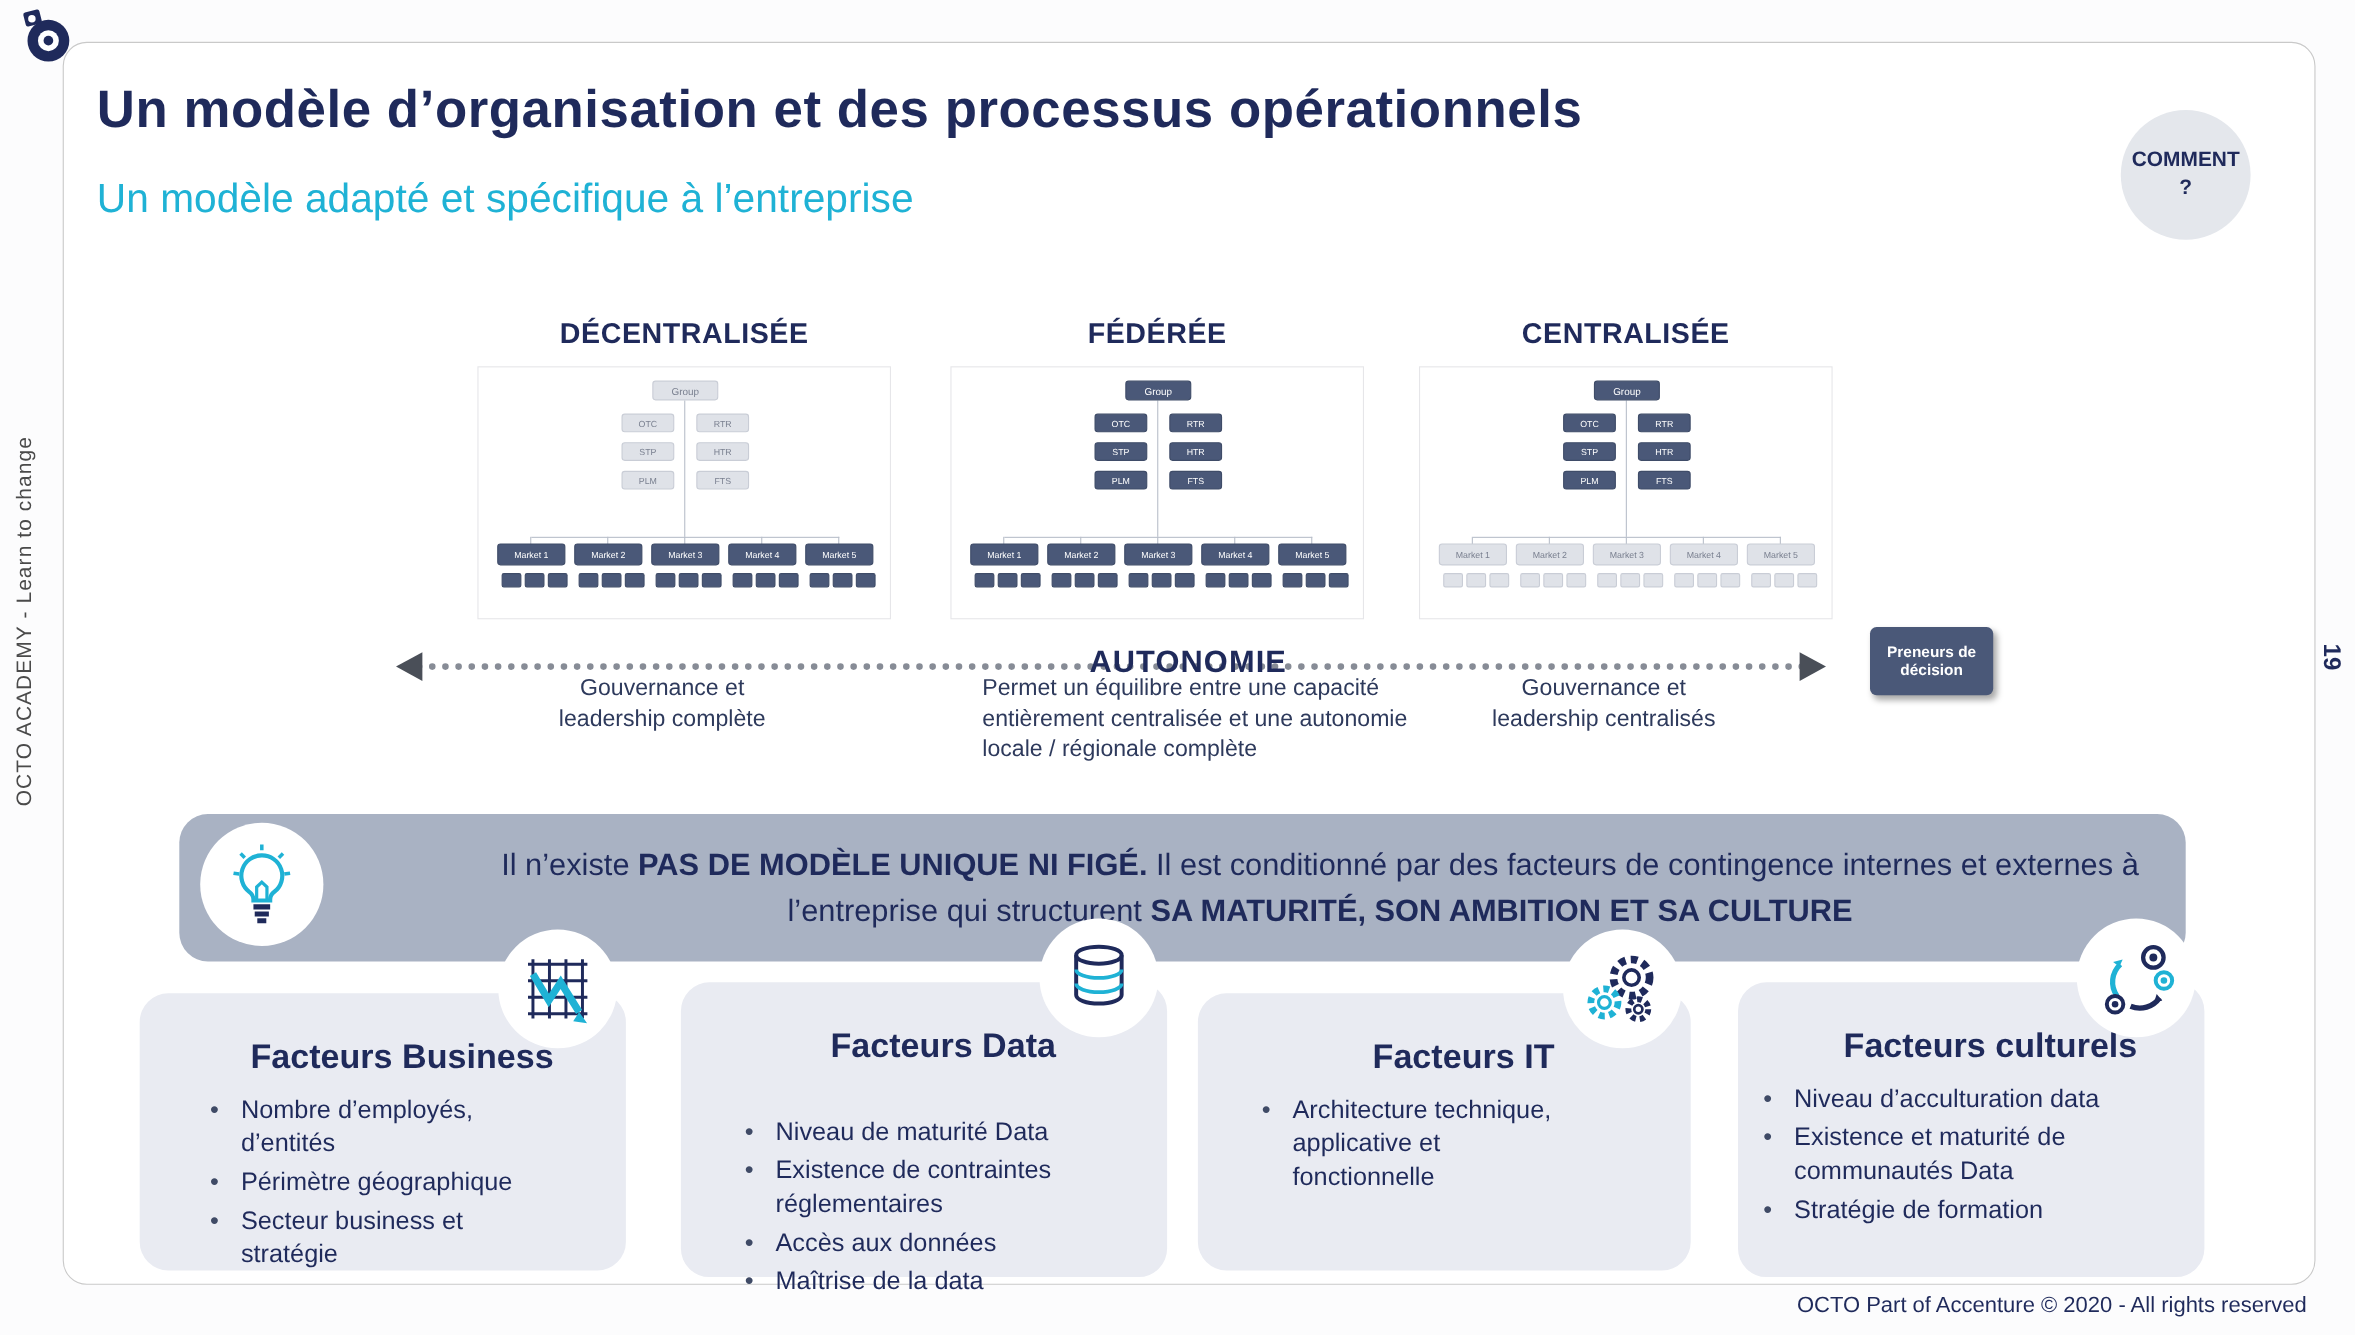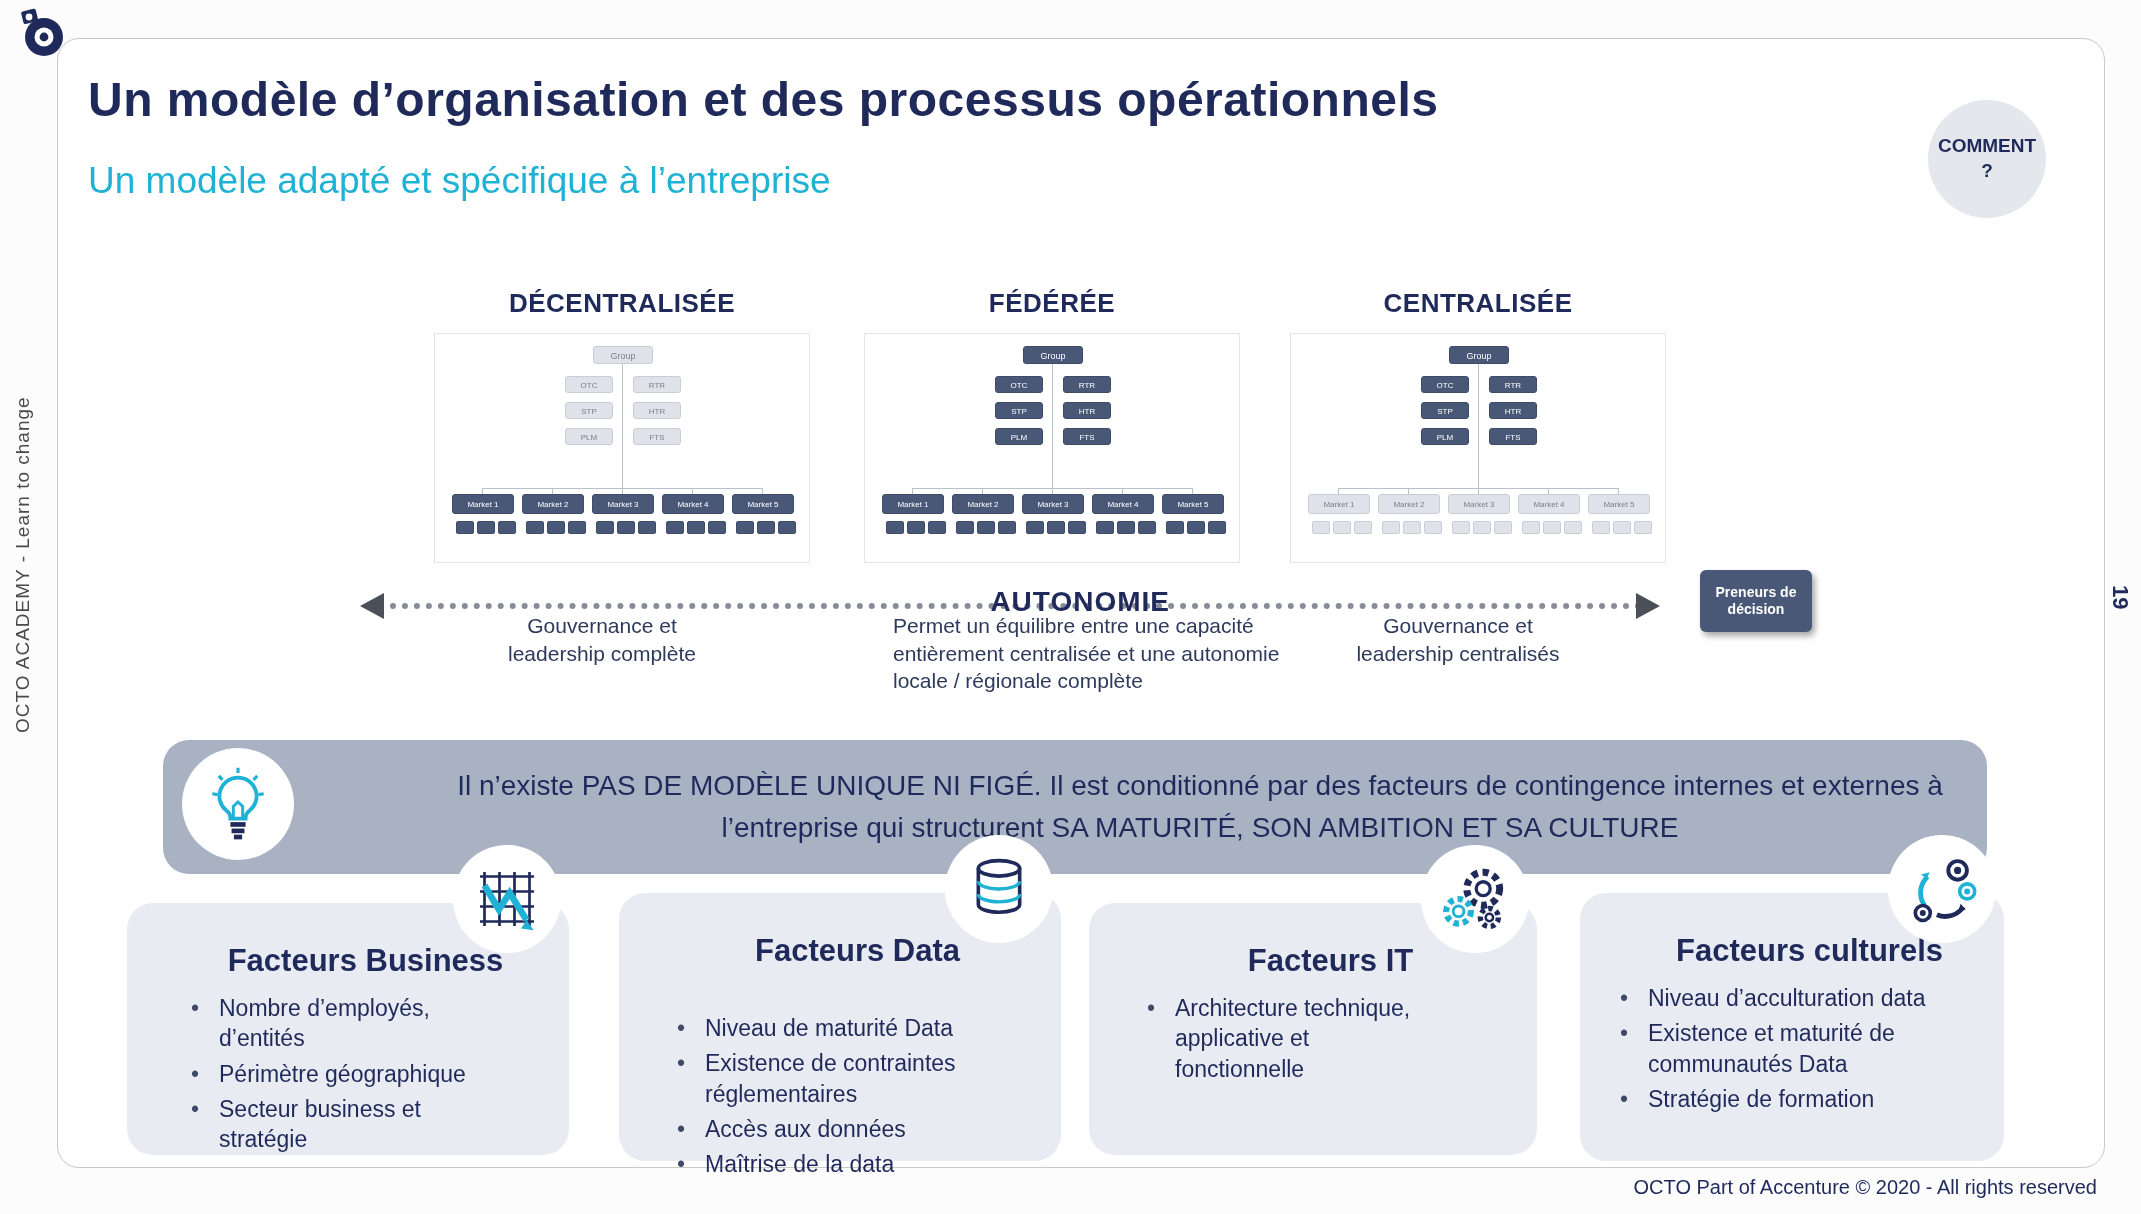--- a/index.html
+++ b/index.html
@@ -69,38 +69,38 @@
   .cap{position:absolute;top:612px;font-size:21px;color:#2E3A5C;line-height:1.32;}
   .cap1{left:497px;width:210px;text-align:center;}
   .cap2{left:893px;width:400px;text-align:left;}
   .cap3{left:1348px;width:220px;text-align:center;}
 
   
   .banner{position:absolute;left:163px;top:740px;width:1824px;height:134px;background:#A9B2C3;border-radius:26px;}
   .banner-text{position:absolute;left:290px;right:40px;top:0;height:100%;
     display:flex;align-items:center;justify-content:center;text-align:center;
     font-size:28px;color:#1F2A5B;line-height:1.5;}
-  .banner-text strong{font-weight:normal;}
+  .banner-text strong{font-weight:bold;}
   .bulb-circle{position:absolute;left:182px;top:748px;width:112px;height:112px;background:#fff;border-radius:50%;
     display:flex;align-items:center;justify-content:center;}
 
   
   .factor-card{position:absolute;background:#E9EBF2;border-radius:26px;box-sizing:border-box;}
   .fc1{left:127px;top:903px;width:442px;height:252px;}
   .fc2{left:619px;top:893px;width:442px;height:268px;}
   .fc3{left:1089px;top:903px;width:448px;height:252px;}
   .fc4{left:1580px;top:893px;width:424px;height:268px;}
   .factor-icon{position:absolute;top:-58px;right:8px;width:108px;height:108px;background:#fff;border-radius:50%;
     display:flex;align-items:center;justify-content:center;}
   .factor-title{text-align:center;font-weight:bold;font-size:31px;color:#1F2A5B;margin-top:40px;padding-left:35px;}
   .factor-list{margin-top:14px;}
   .fc1 .factor-list{padding:0 70px 0 64px;}
   .fc2 .factor-list{padding:0 40px 0 58px;margin-top:44px;}
   .fc3 .factor-list{padding:0 40px 0 58px;}
-  .fc4 .factor-list{padding:0 28px 0 40px;}
+  .fc4 .factor-list{padding:0 28px 0 23px;}
   .bullet-row{display:flex;font-size:23px;color:#1F2A5B;line-height:1.32;margin-bottom:5px;}
   .bullet-row::before{content:"•";width:28px;flex:none;color:#3f4a66;}
   .bullet-text{white-space:pre-line;}
 </style>
 </head>
 <body>
 
 <div class="slide-card"></div>
 
 <div class="logo">

